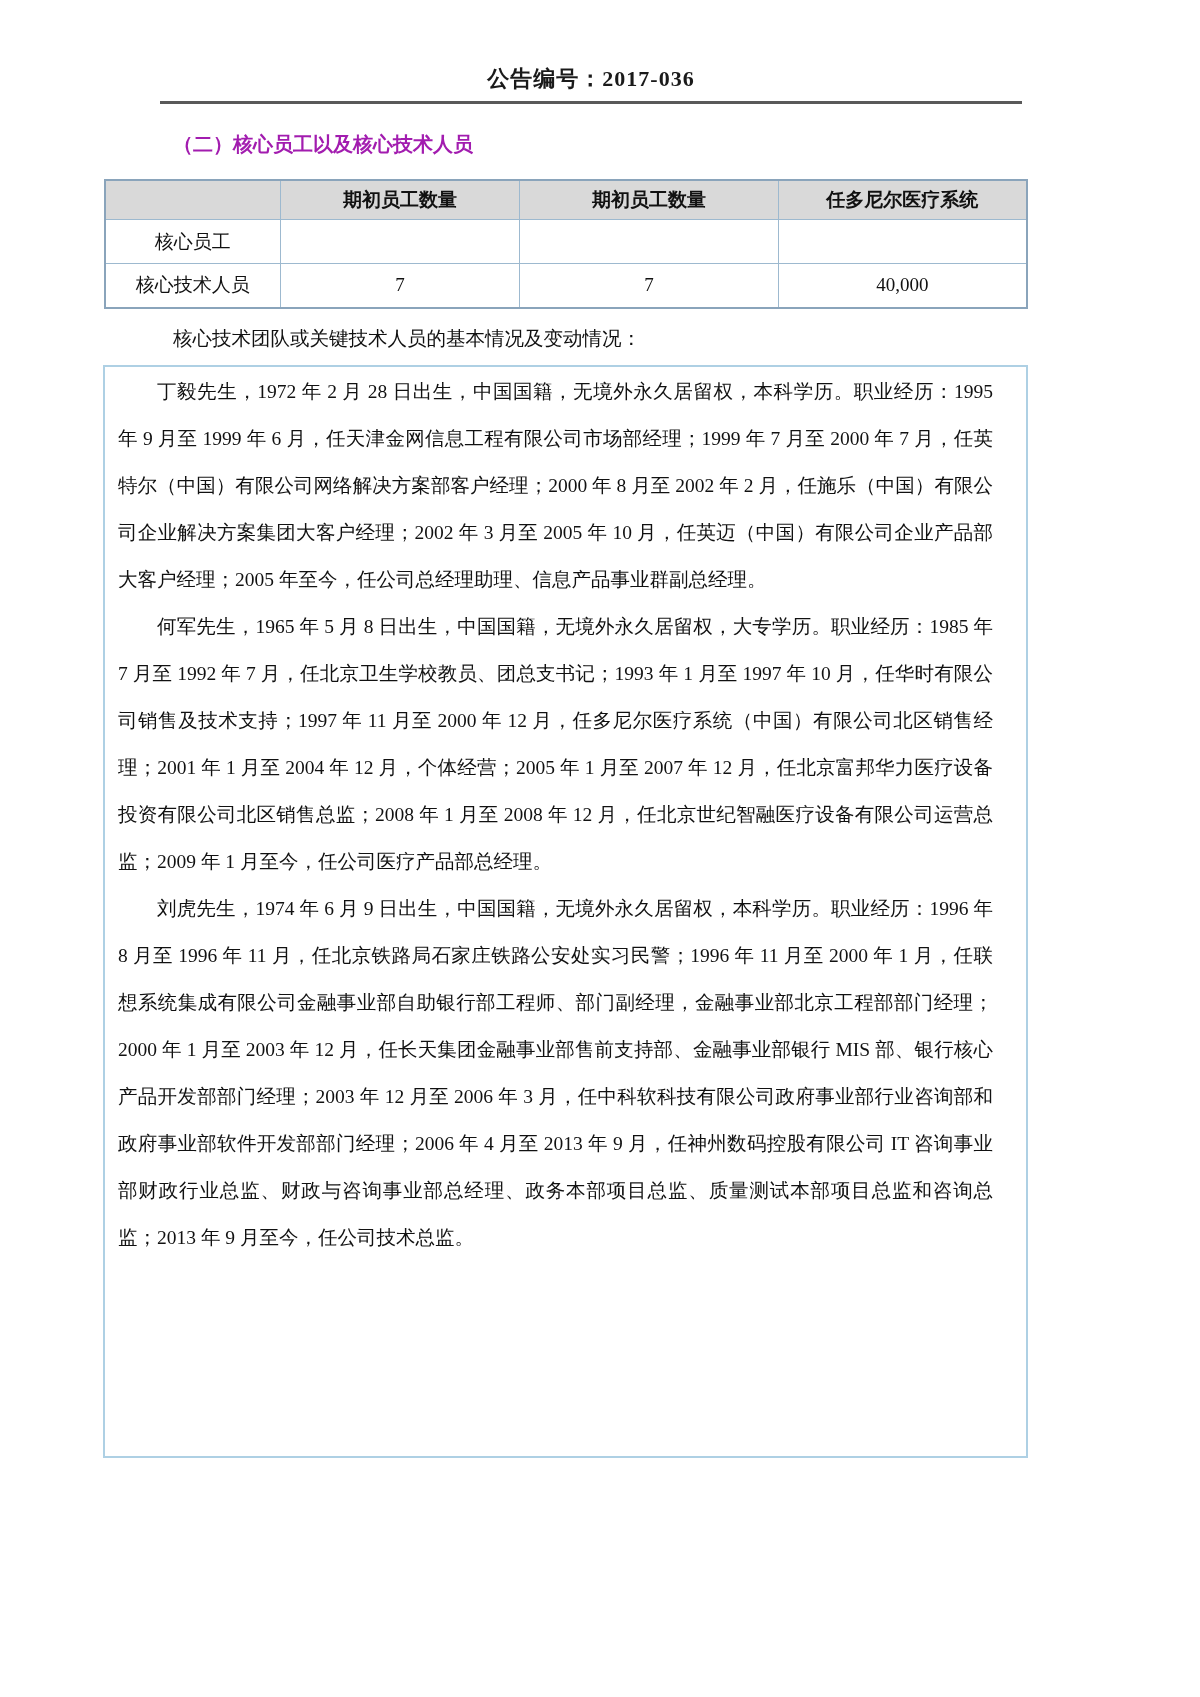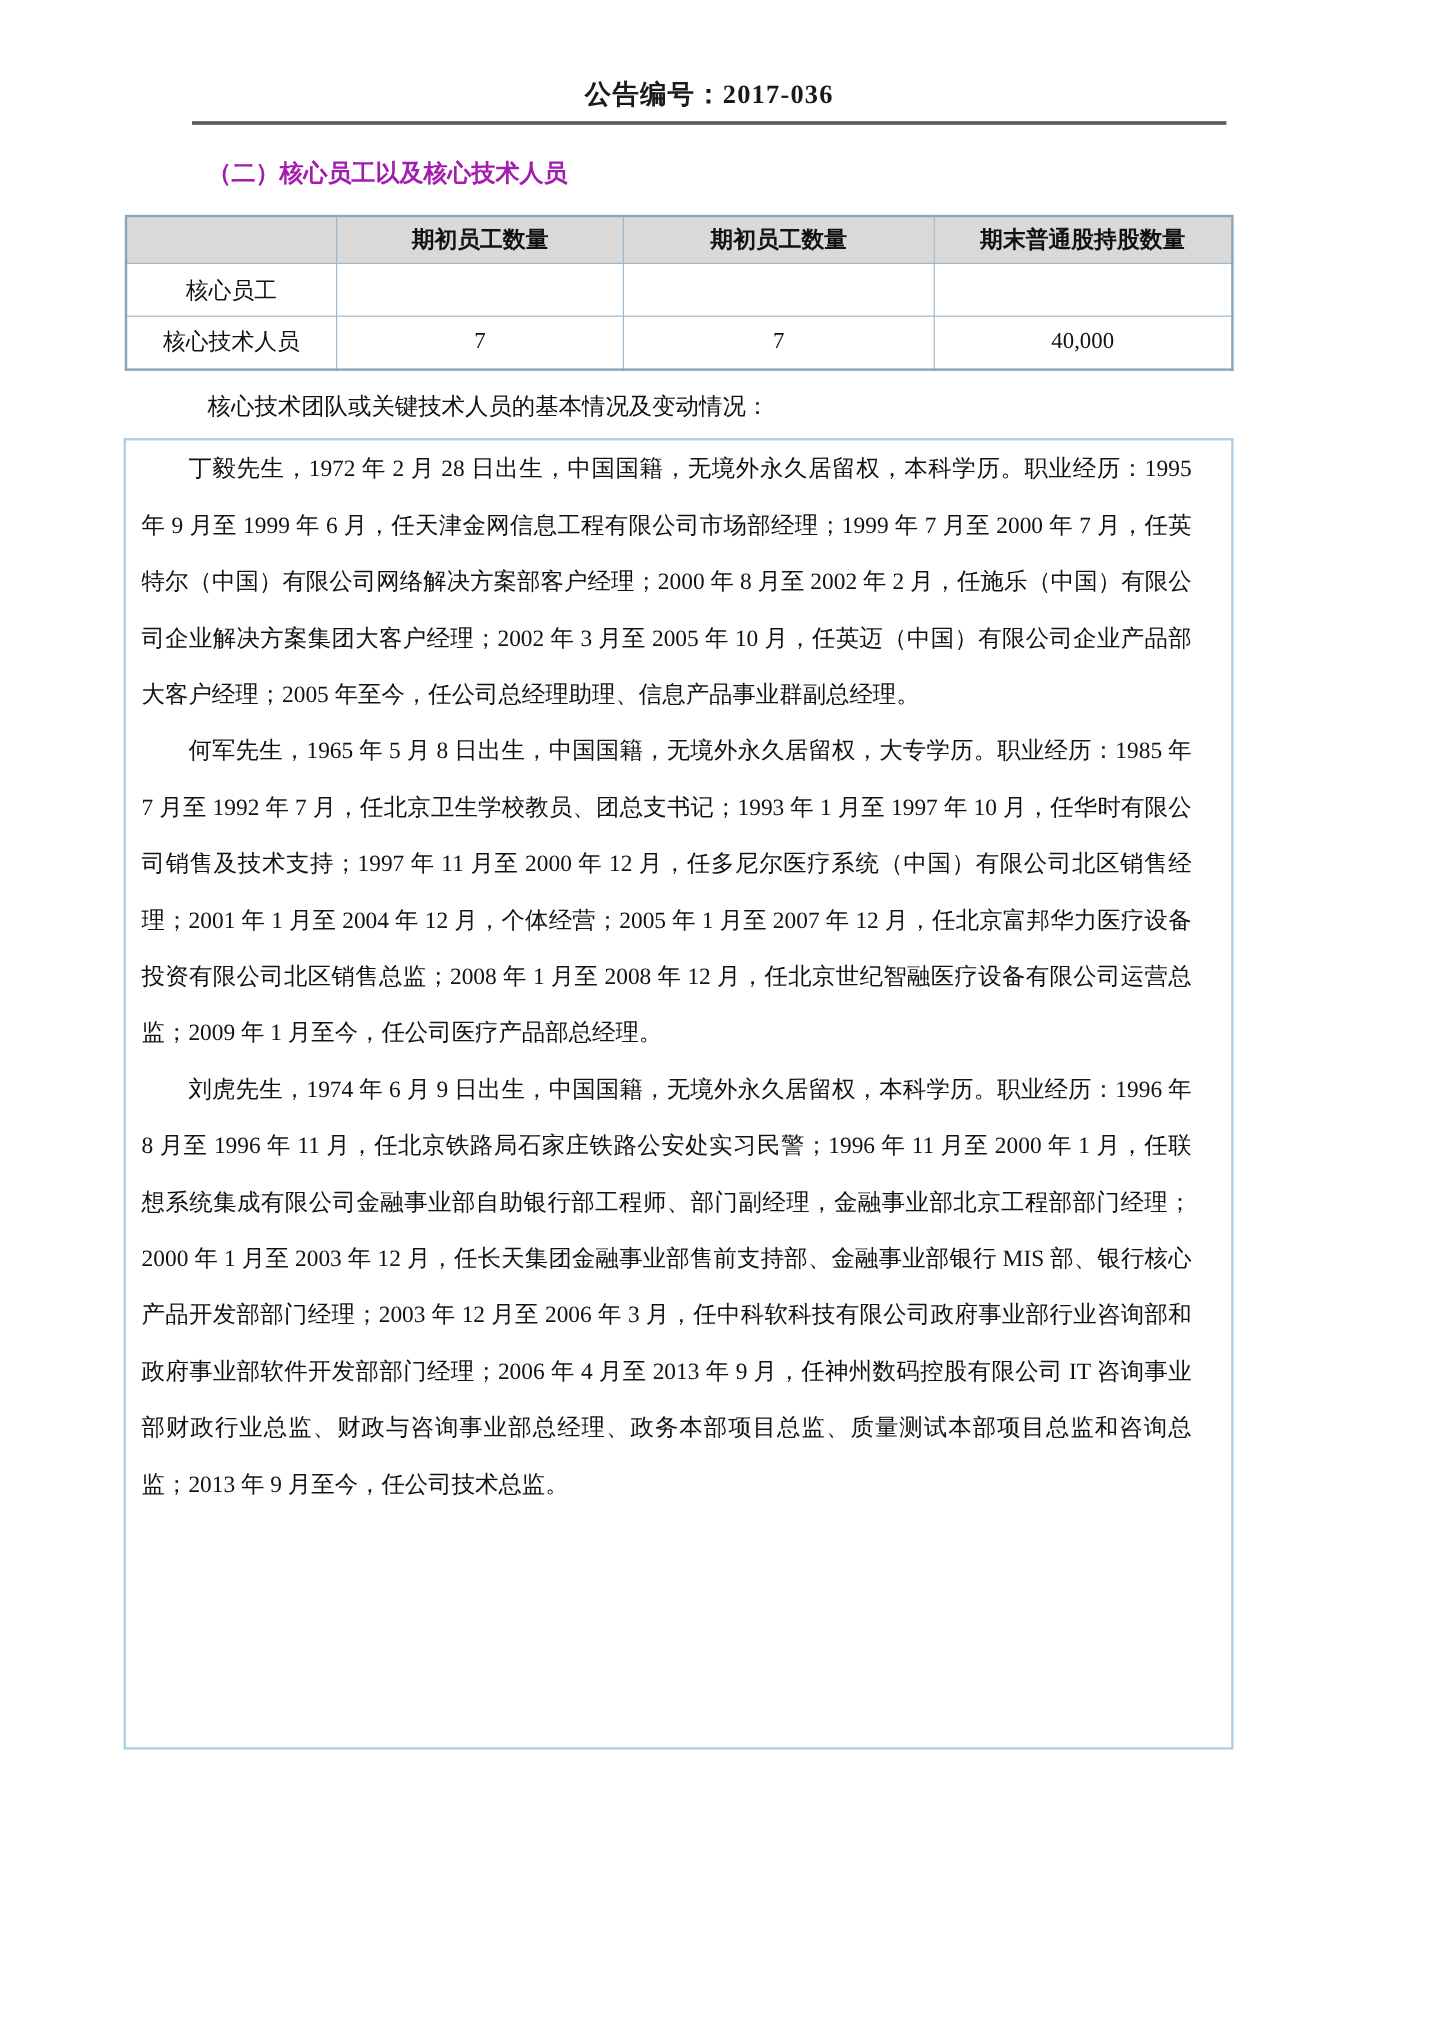--- a/index.html
+++ b/index.html
@@ -125,21 +125,21 @@
       <col class="c1">
         <col class="c2">
         <col class="c3">
         <col class="c4">
     </colgroup>
     <thead>
       <tr>
         <th></th>
         <th>期初员工数量</th>
         <th>期初员工数量</th>
-        <th>期末普通股持股数量</th>
+        <th>任多尼尔医疗系统</th>
       </tr>
     </thead>
     <tbody>
       <tr>
         <td>核心员工</td>
         <td></td>
         <td></td>
         <td></td>
       </tr>
       <tr>

